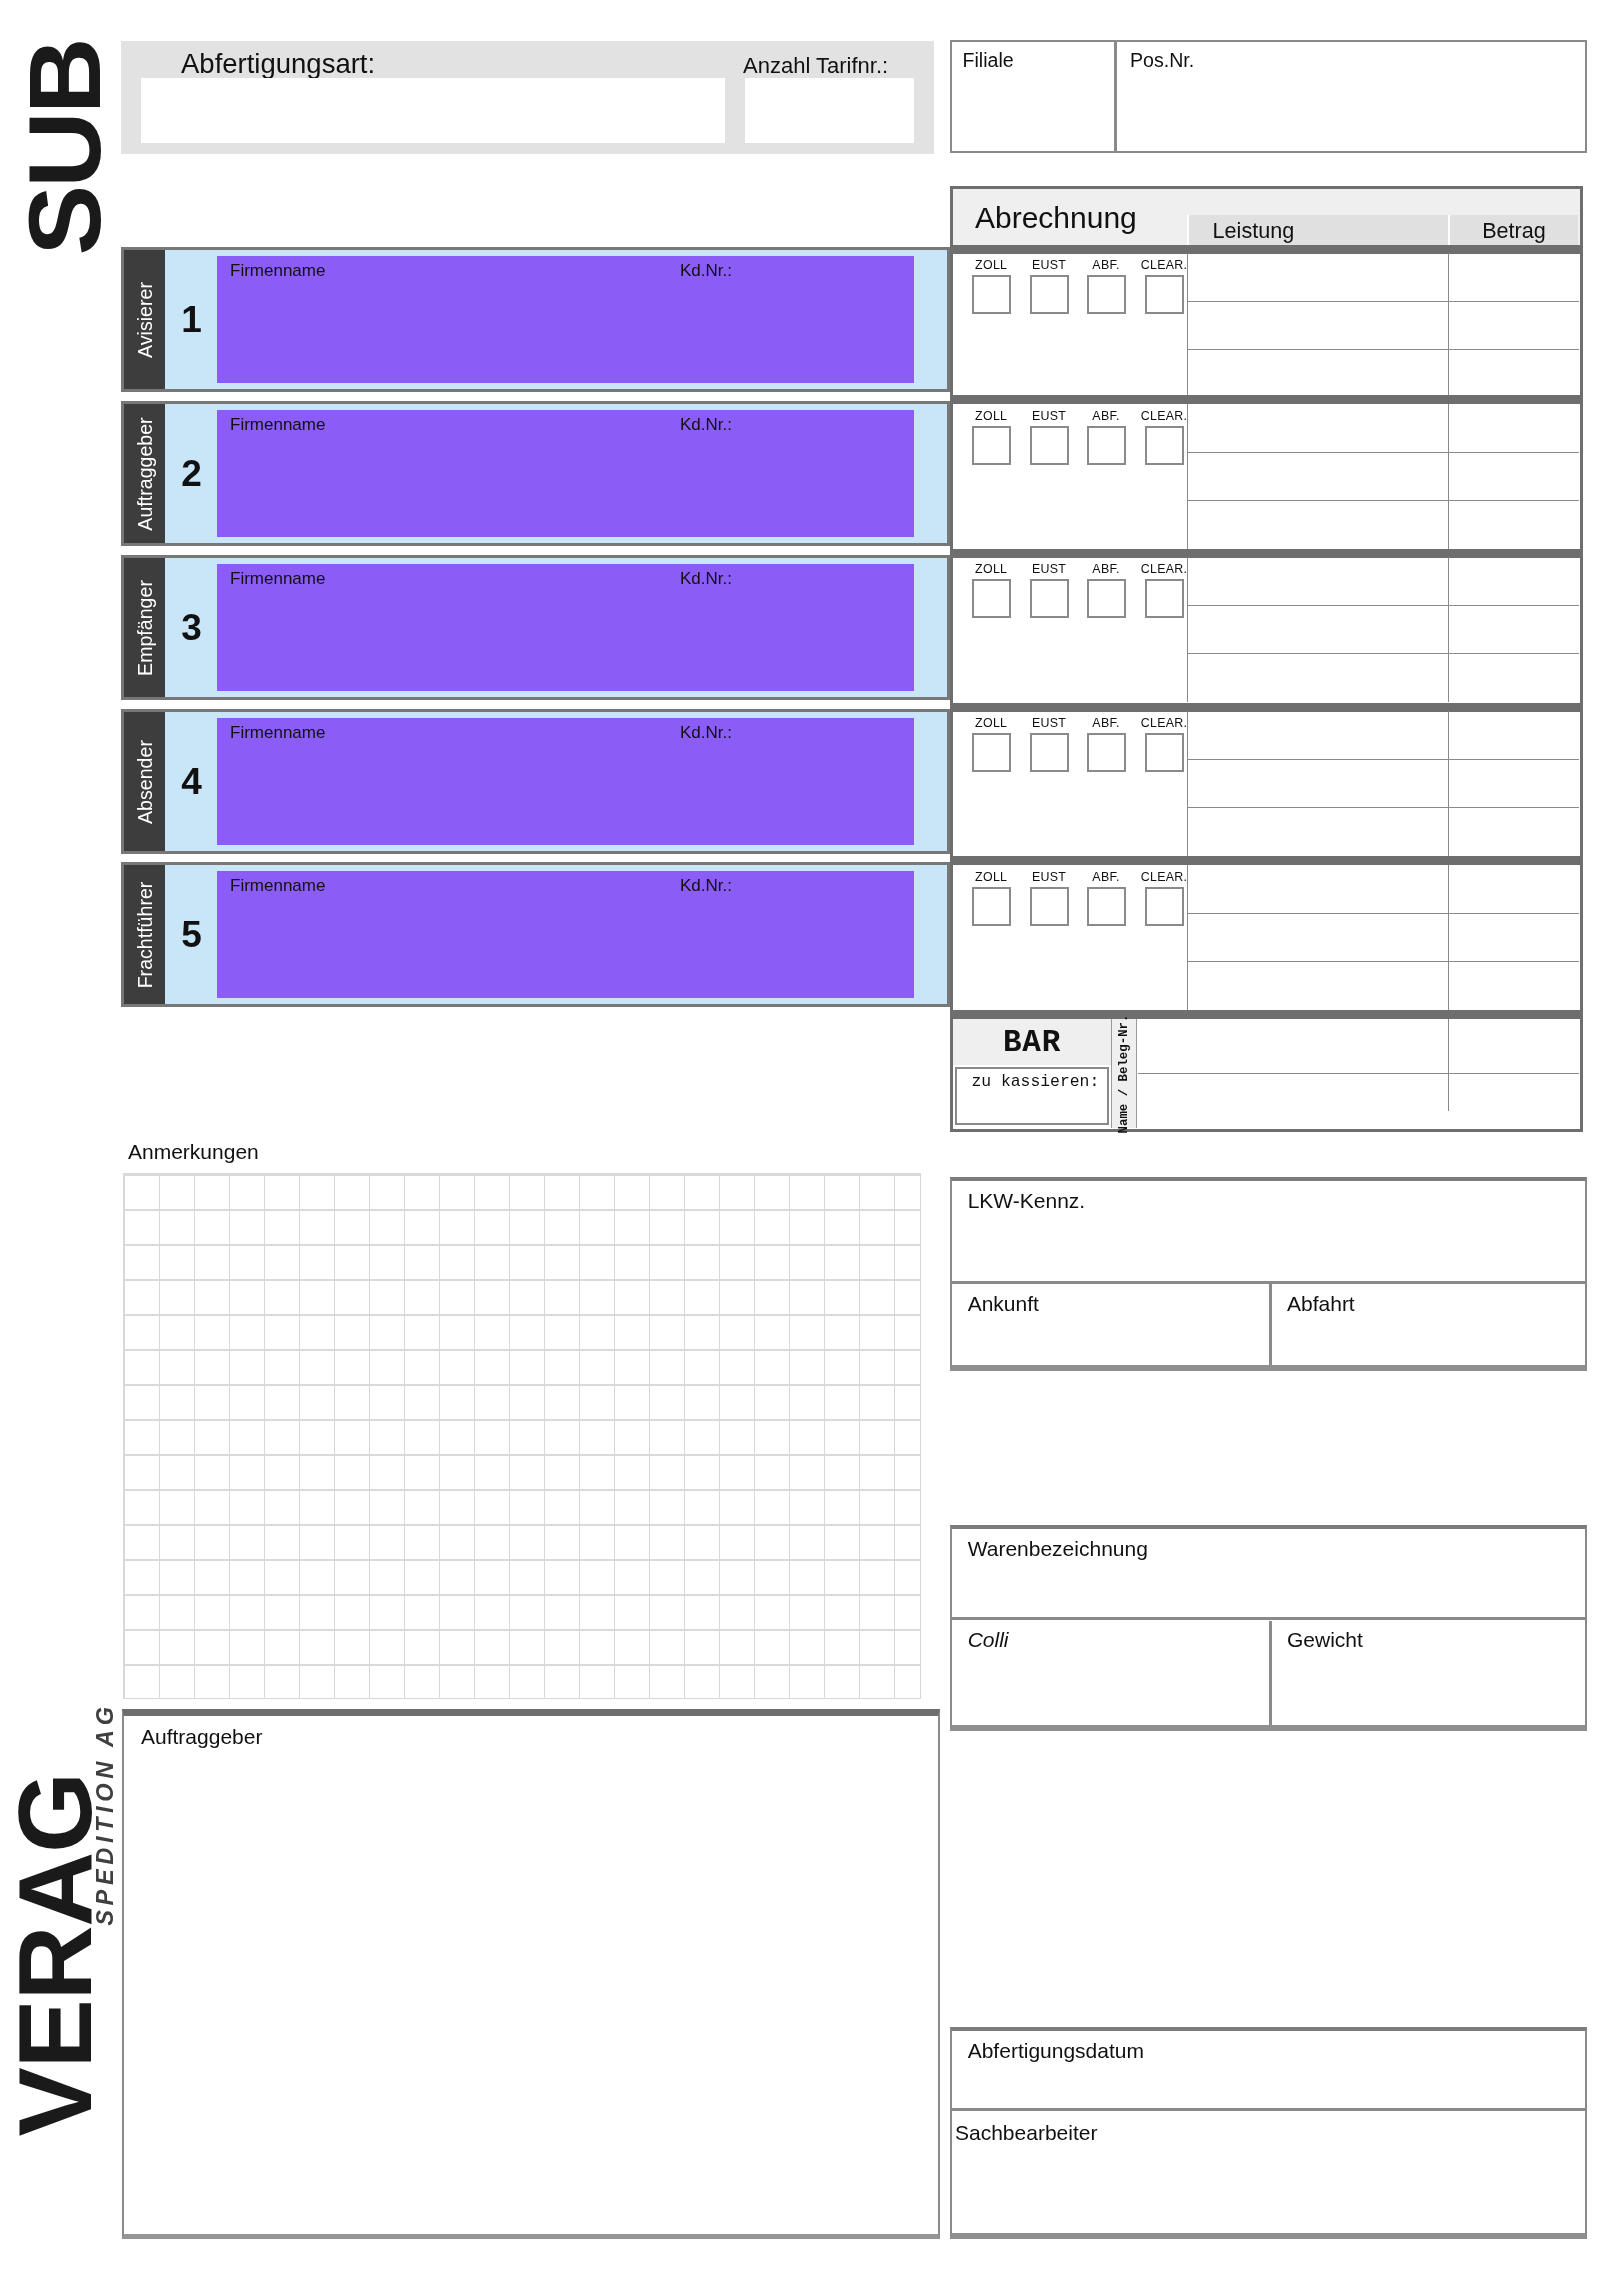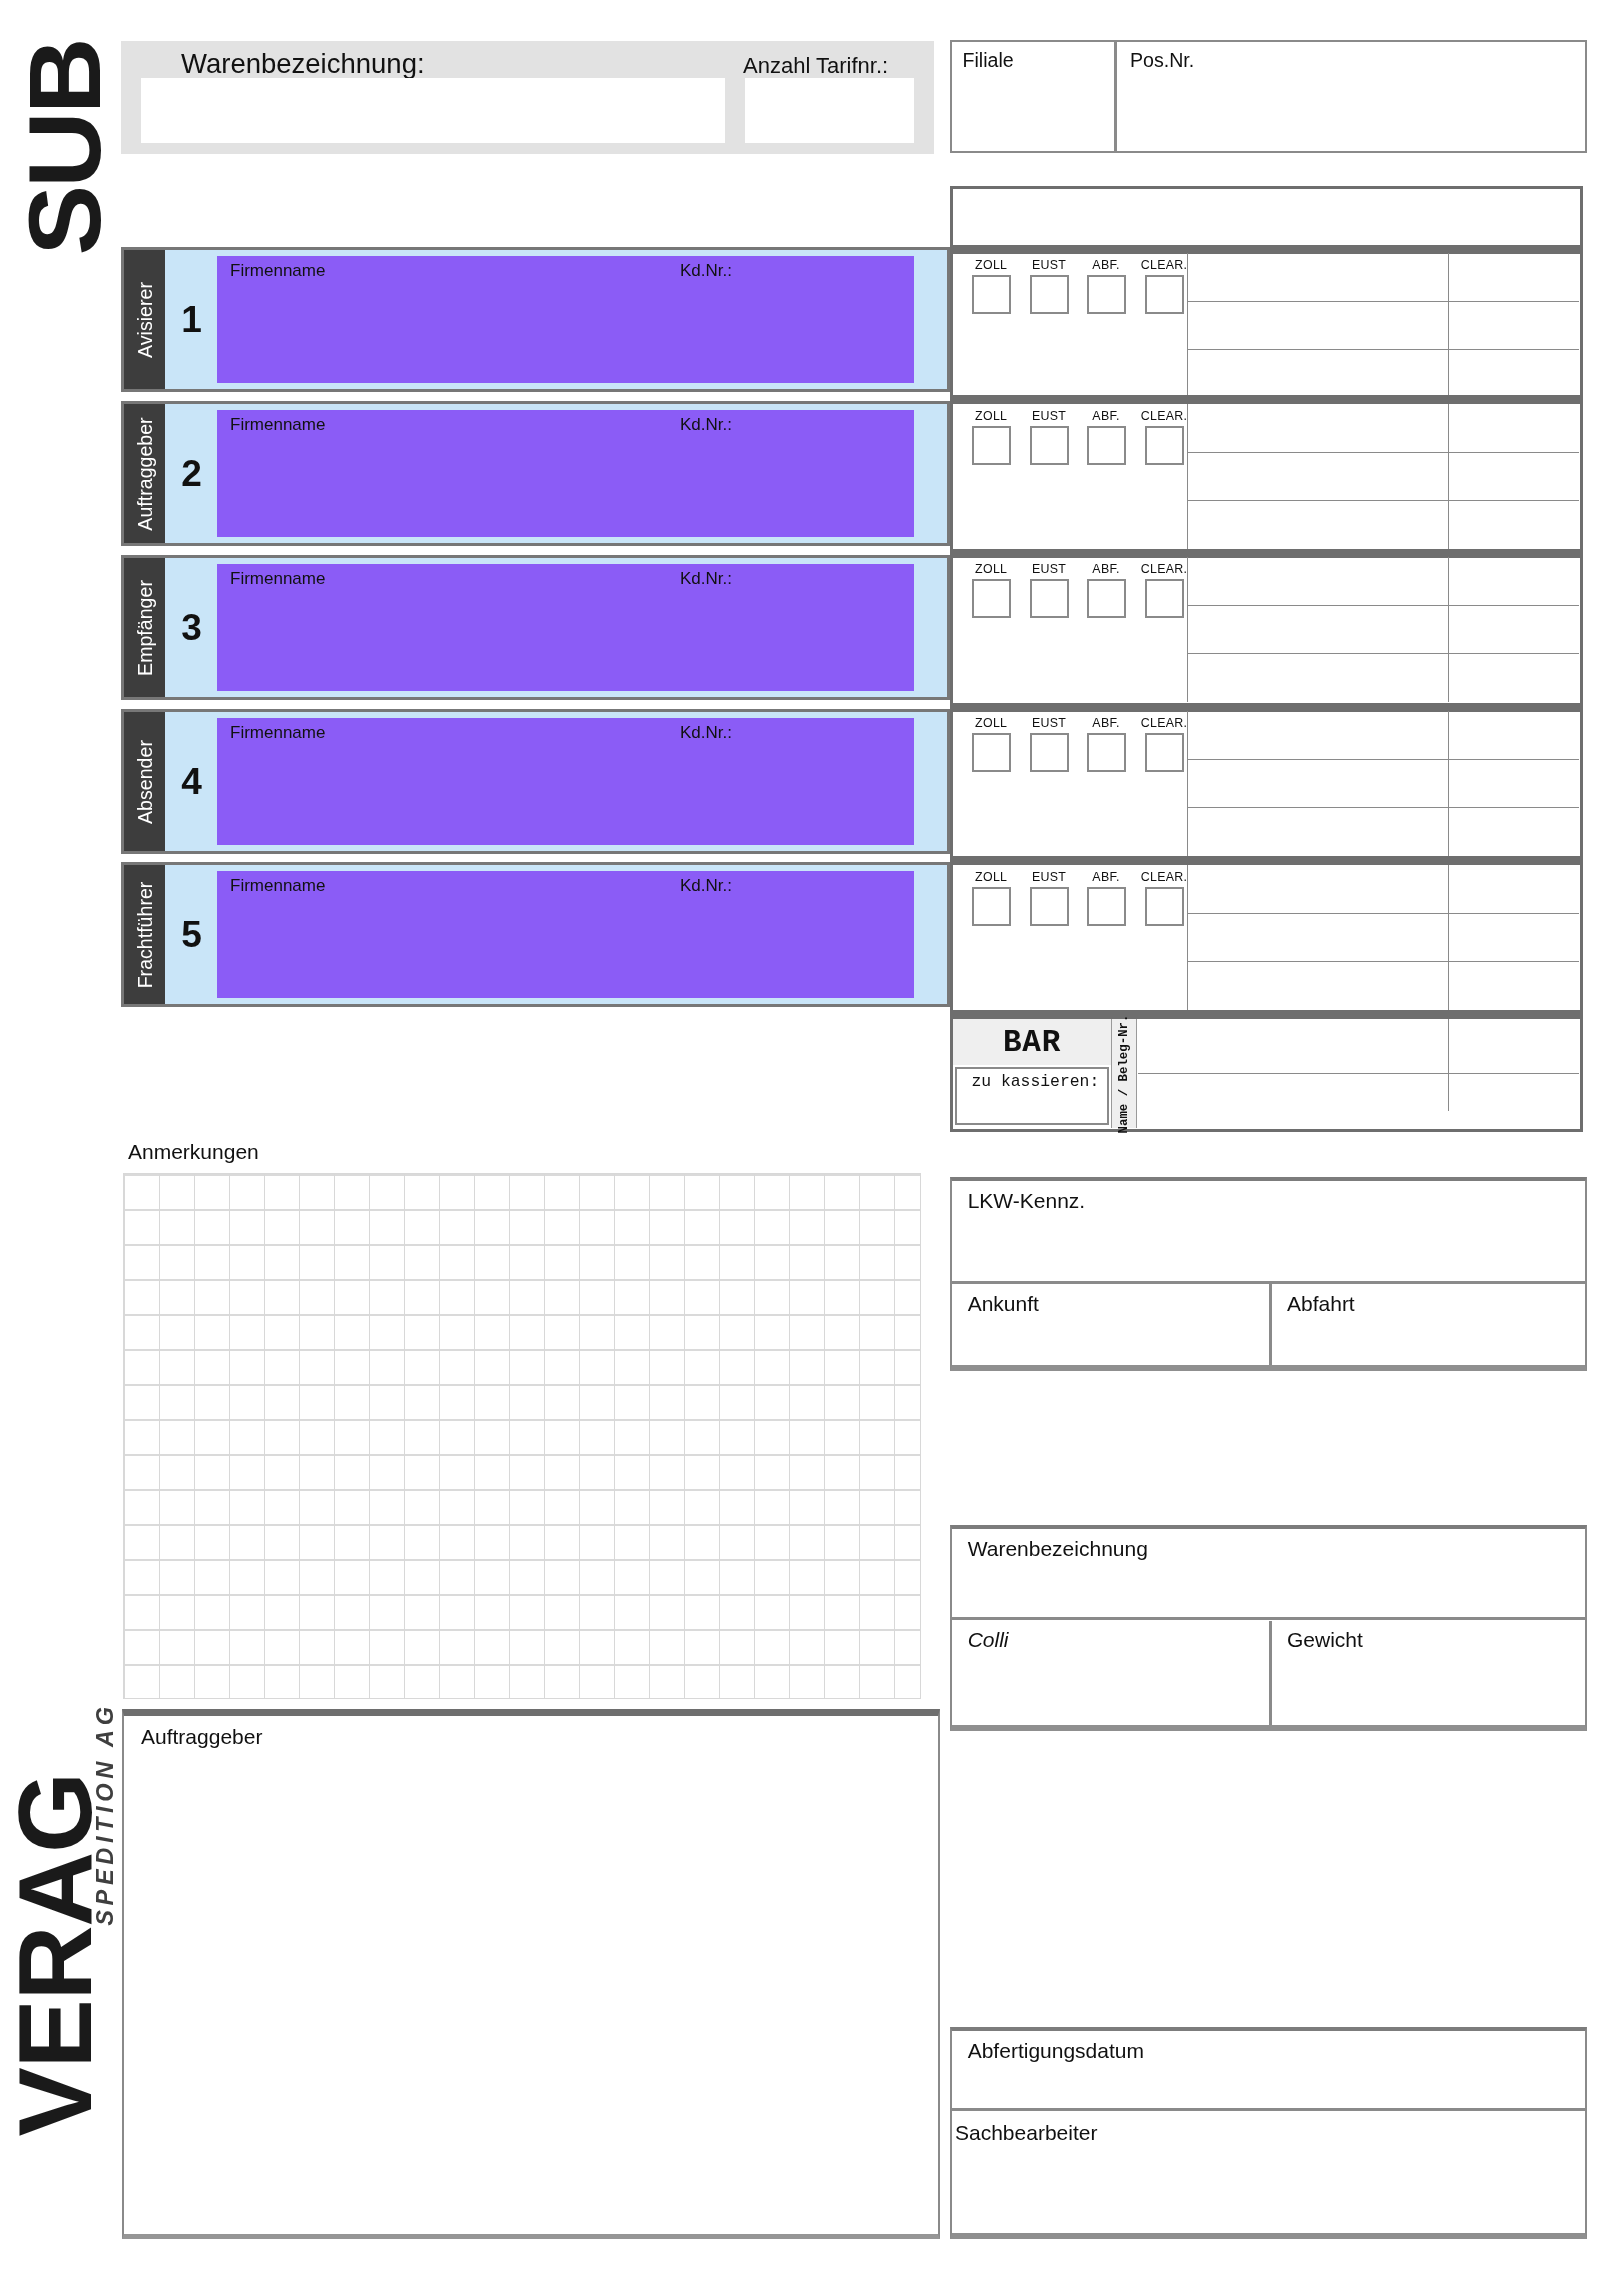--- a/index.html
+++ b/index.html
@@ -127,21 +127,21 @@
   #sachb-label{position:absolute;left:3px;top:90px;}
 </style>
 </head>
 <body>
 
 <div class="abs" id="sub-logo">
   <span class="vtext">SUB</span>
 </div>
 
 <div class="abs" id="top-gray">
-  <span class="abs" id="abfertigungsart-label">Warenbezeichnung:</span>
+  <span class="abs" id="abfertigungsart-label">Abfertigungsart:</span>
   <div class="abs" id="abfertigungsart-input"></div>
   <span class="abs" id="anzahl-label">Anzahl Tarifnr.:</span>
   <div class="abs" id="anzahl-input"></div>
 </div>
 
 <div class="abs" id="filiale-box">
   <div class="abs vdiv"></div>
   <span class="abs lbl" id="filiale-label">Filiale</span>
   <span class="abs lbl" id="posnr-label">Pos.Nr.</span>
   <div class="abs" style="left:0;top:29.4px;width:160px;bottom:0;"></div>
@@ -193,20 +193,29 @@
       <span class="vtext">Frachtführer</span>
     </div>
   <div class="num">5</div>
   <div class="pwhite">
     <span class="firmenname">Firmenname</span>
     <span class="kdnr">Kd.Nr.:</span>
   </div>
 </div>
 
 <div class="abs" id="abr">
+  <div id="abr-head">
+    <span id="abr-title">Abrechnung</span>
+    <div class="col-head" id="leistung-head">
+      <span>Leistung</span>
+    </div>
+    <div class="col-head" id="betrag-head">
+      <span>Betrag</span>
+    </div>
+  </div>
   <div class="hdiv" style="top:56px;"></div>
 
   <div class="abr-block" style="top:64px;">
     <div class="vline" style="left:234px;"></div>
     <div class="vline" style="left:495px;"></div>
     <div class="hline" style="top:48px;"></div>
     <div class="hline" style="top:96px;"></div>
     <div class="cbg" style="left:9.2px;">
         <div class="cbl">ZOLL</div>
         <div class="cbb"></div>

